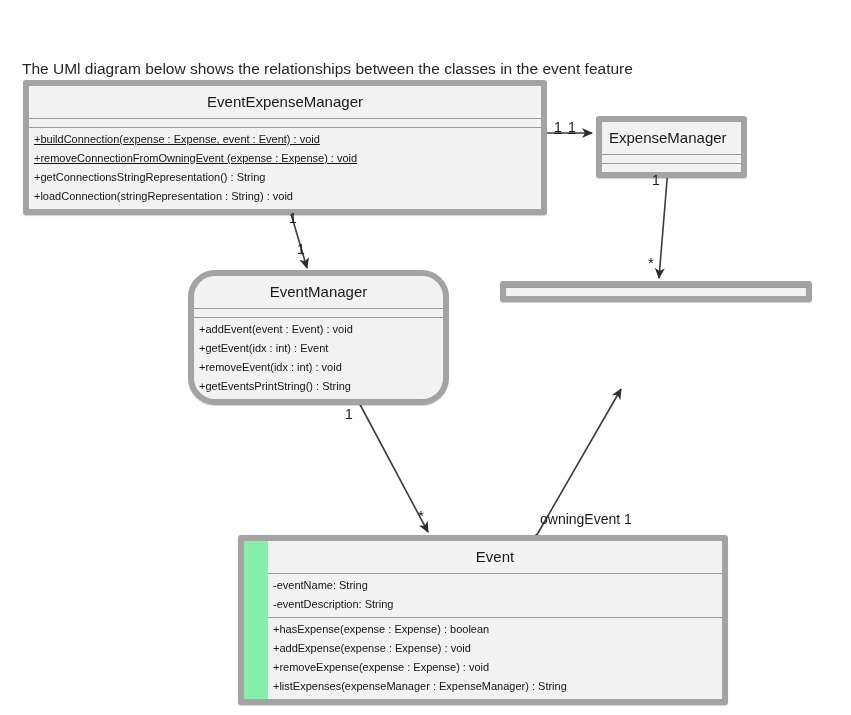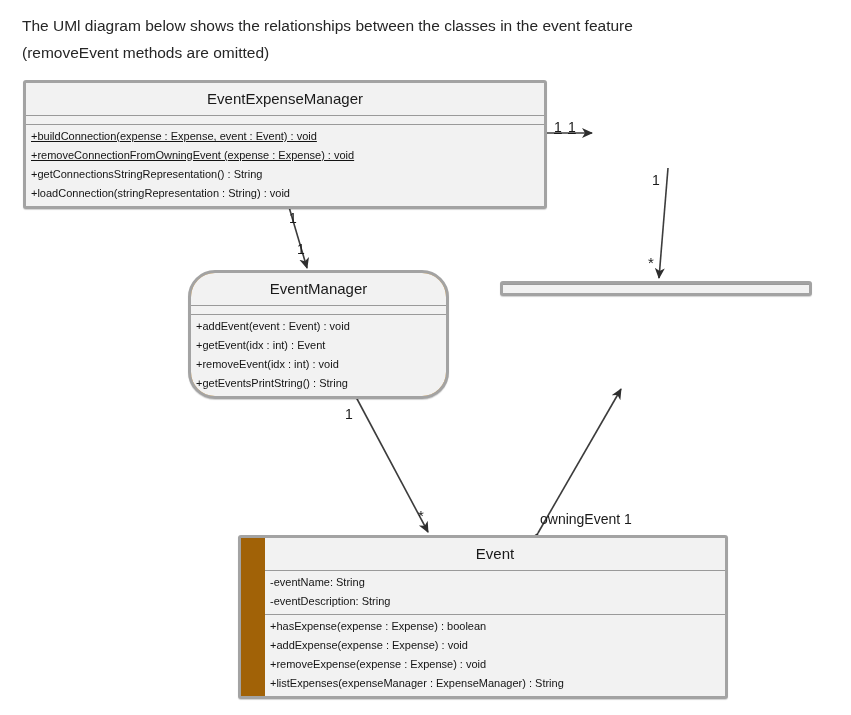--- a/index.html
+++ b/index.html
@@ -19,44 +19,44 @@
   
   #intro {
     position: absolute;
     left: 22px;
     top: 12px;
     width: 800px;
     font-size: 15.5px;
     line-height: 27px;
     color: #262626;
   }
-  #intro div { white-space: nowrap; }
+  #intro div { white-space: nowrap; margin-top: 43px; }
 
   
   #diagram {
     position: absolute;
     left: 0; top: 0;
     width: 851px;
     height: 715px;
   }
   #edge-layer {
     position: absolute;
     left: 0; top: 0;
     width: 851px;
     height: 715px;
     pointer-events: none;
   }
 
   
   .uml-class {
     position: absolute;
     box-sizing: border-box;
-    border: 3px solid #a3a3a3;
+    border: 6px solid #a3a3a3;
     border-radius: 3px;
-    background: #a16207;
+    background: #86efac;
     box-shadow: 0 1px 1px rgba(0,0,0,0.18);
     overflow: hidden;
   }
   .uml-title {
     text-align: center;
     font-size: 15px;
     line-height: 19px;
     padding: 6px 6px 7px 6px;
     color: #1a1a1a;
     background: #f2f2f2;
@@ -131,20 +131,25 @@
     <div class="uml-title">EventExpenseManager</div>
     <div class="uml-compartment empty"></div>
     <div class="uml-compartment">
       <div class="uml-row static">+buildConnection(expense : Expense, event : Event) : void</div>
       <div class="uml-row static">+removeConnectionFromOwningEvent (expense : Expense) : void</div>
       <div class="uml-row">+getConnectionsStringRepresentation() : String</div>
       <div class="uml-row">+loadConnection(stringRepresentation : String) : void</div>
     </div>
   </div>
 
+  <div class="uml-class" id="cls-exm" style="left:596px; top:116px; width:151px;">
+    <div class="uml-title" style="text-align:left; padding-left:7px;">ExpenseManager</div>
+    <div class="uml-compartment empty"></div>
+    <div class="uml-compartment empty"></div>
+  </div>
 
   <div class="uml-class" id="cls-evm" style="left:188px; top:270px; width:261px;border-radius:27px;">
     <div class="uml-title">EventManager</div>
     <div class="uml-compartment empty"></div>
     <div class="uml-compartment">
       <div class="uml-row">+addEvent(event : Event) : void</div>
       <div class="uml-row">+getEvent(idx : int) : Event</div>
       <div class="uml-row">+removeEvent(idx : int) : void</div>
       <div class="uml-row">+getEventsPrintString() : String</div>
     </div>

